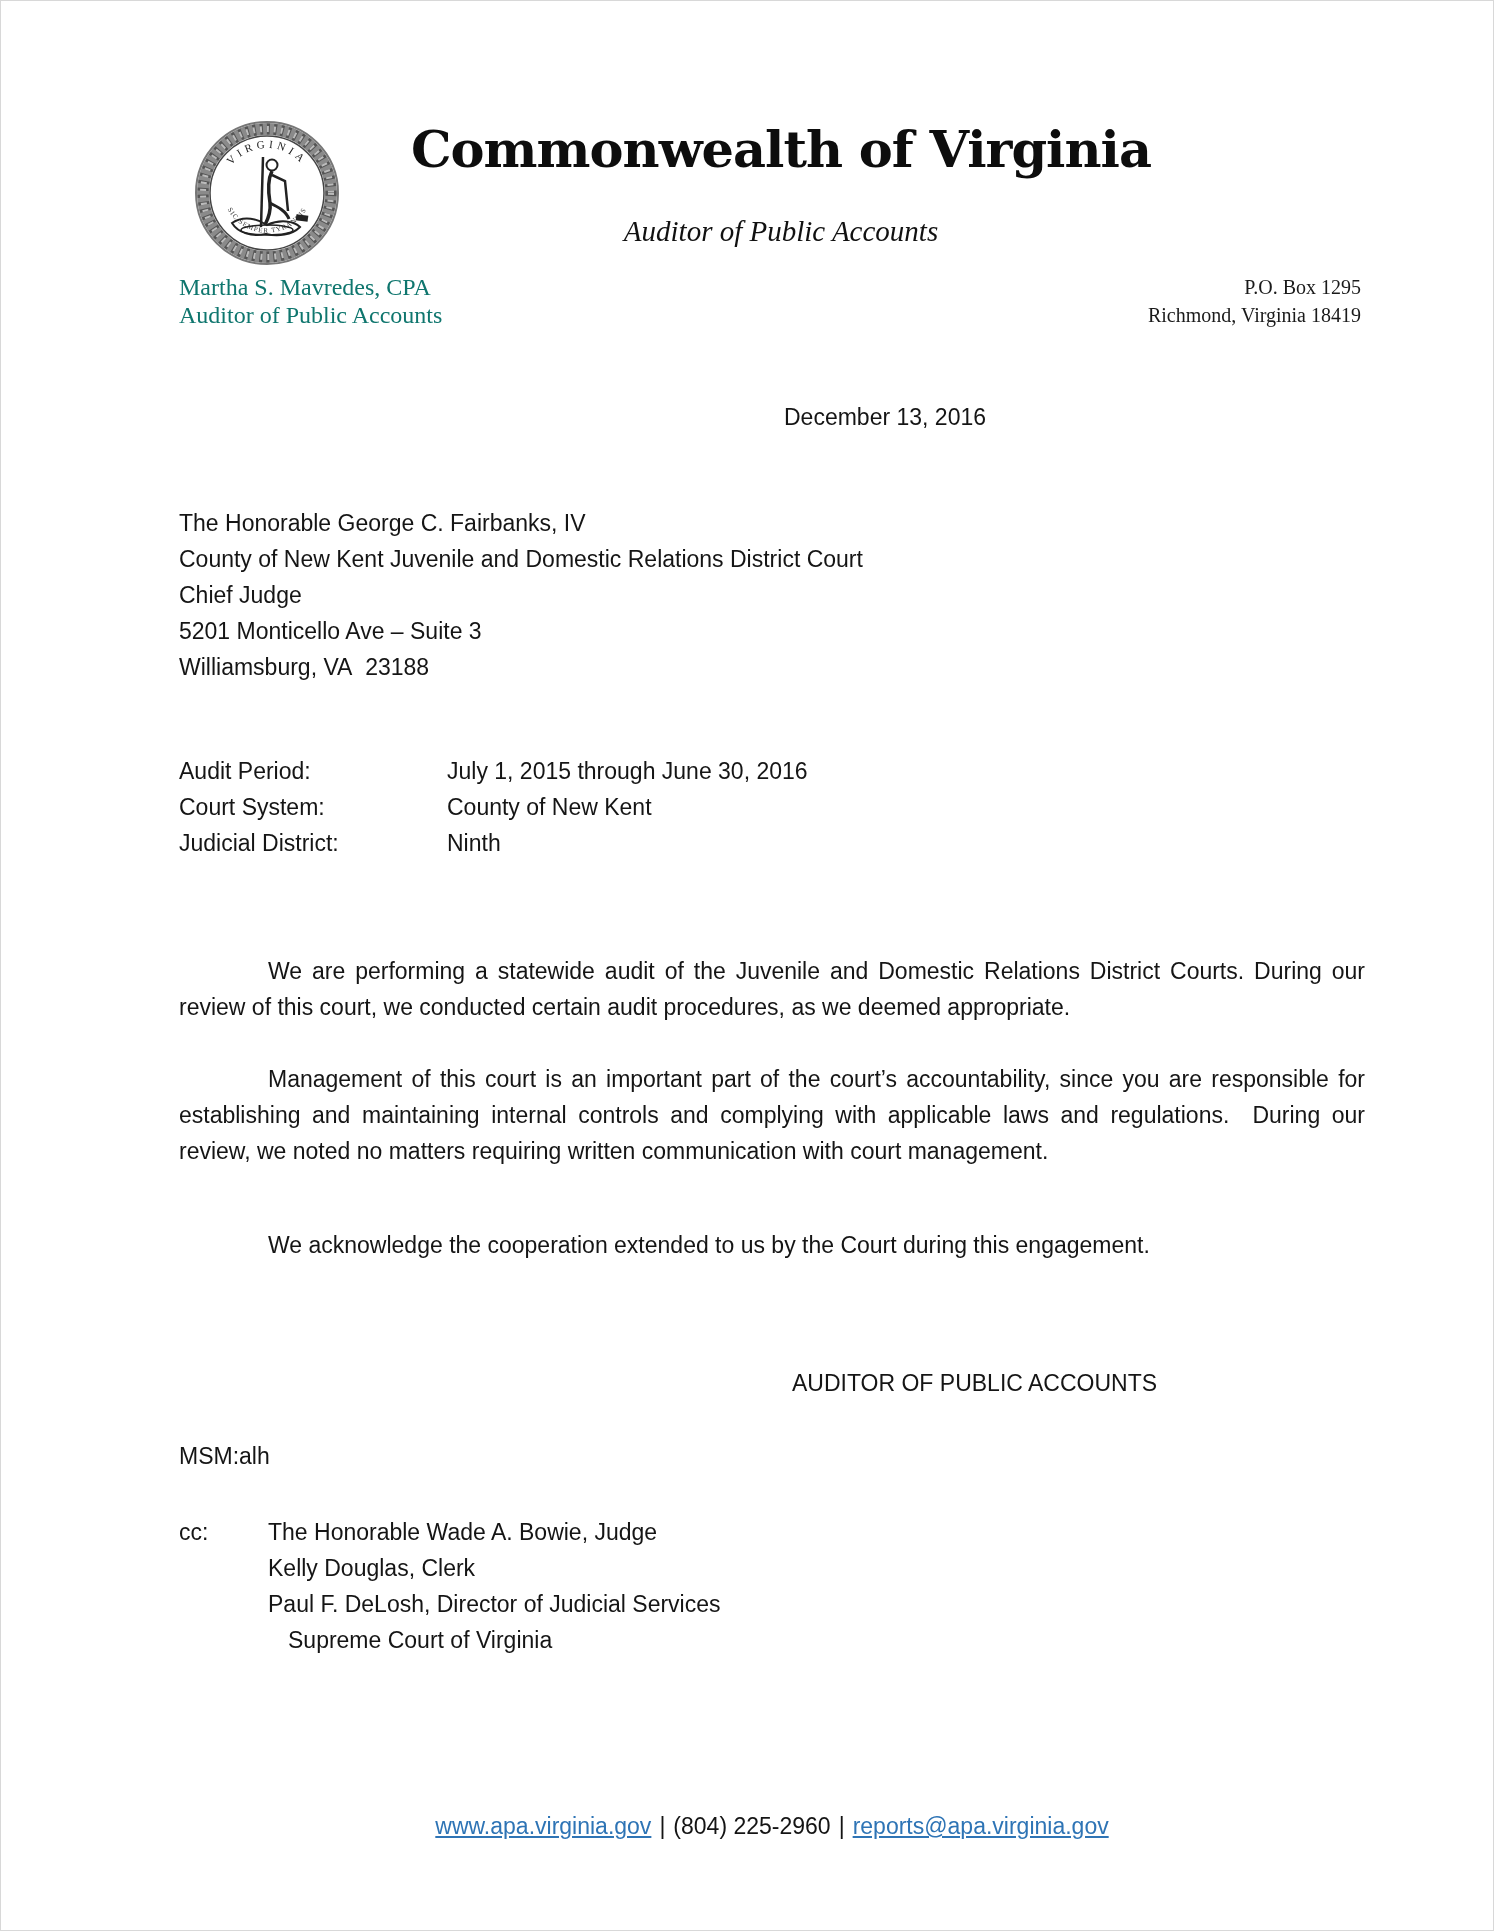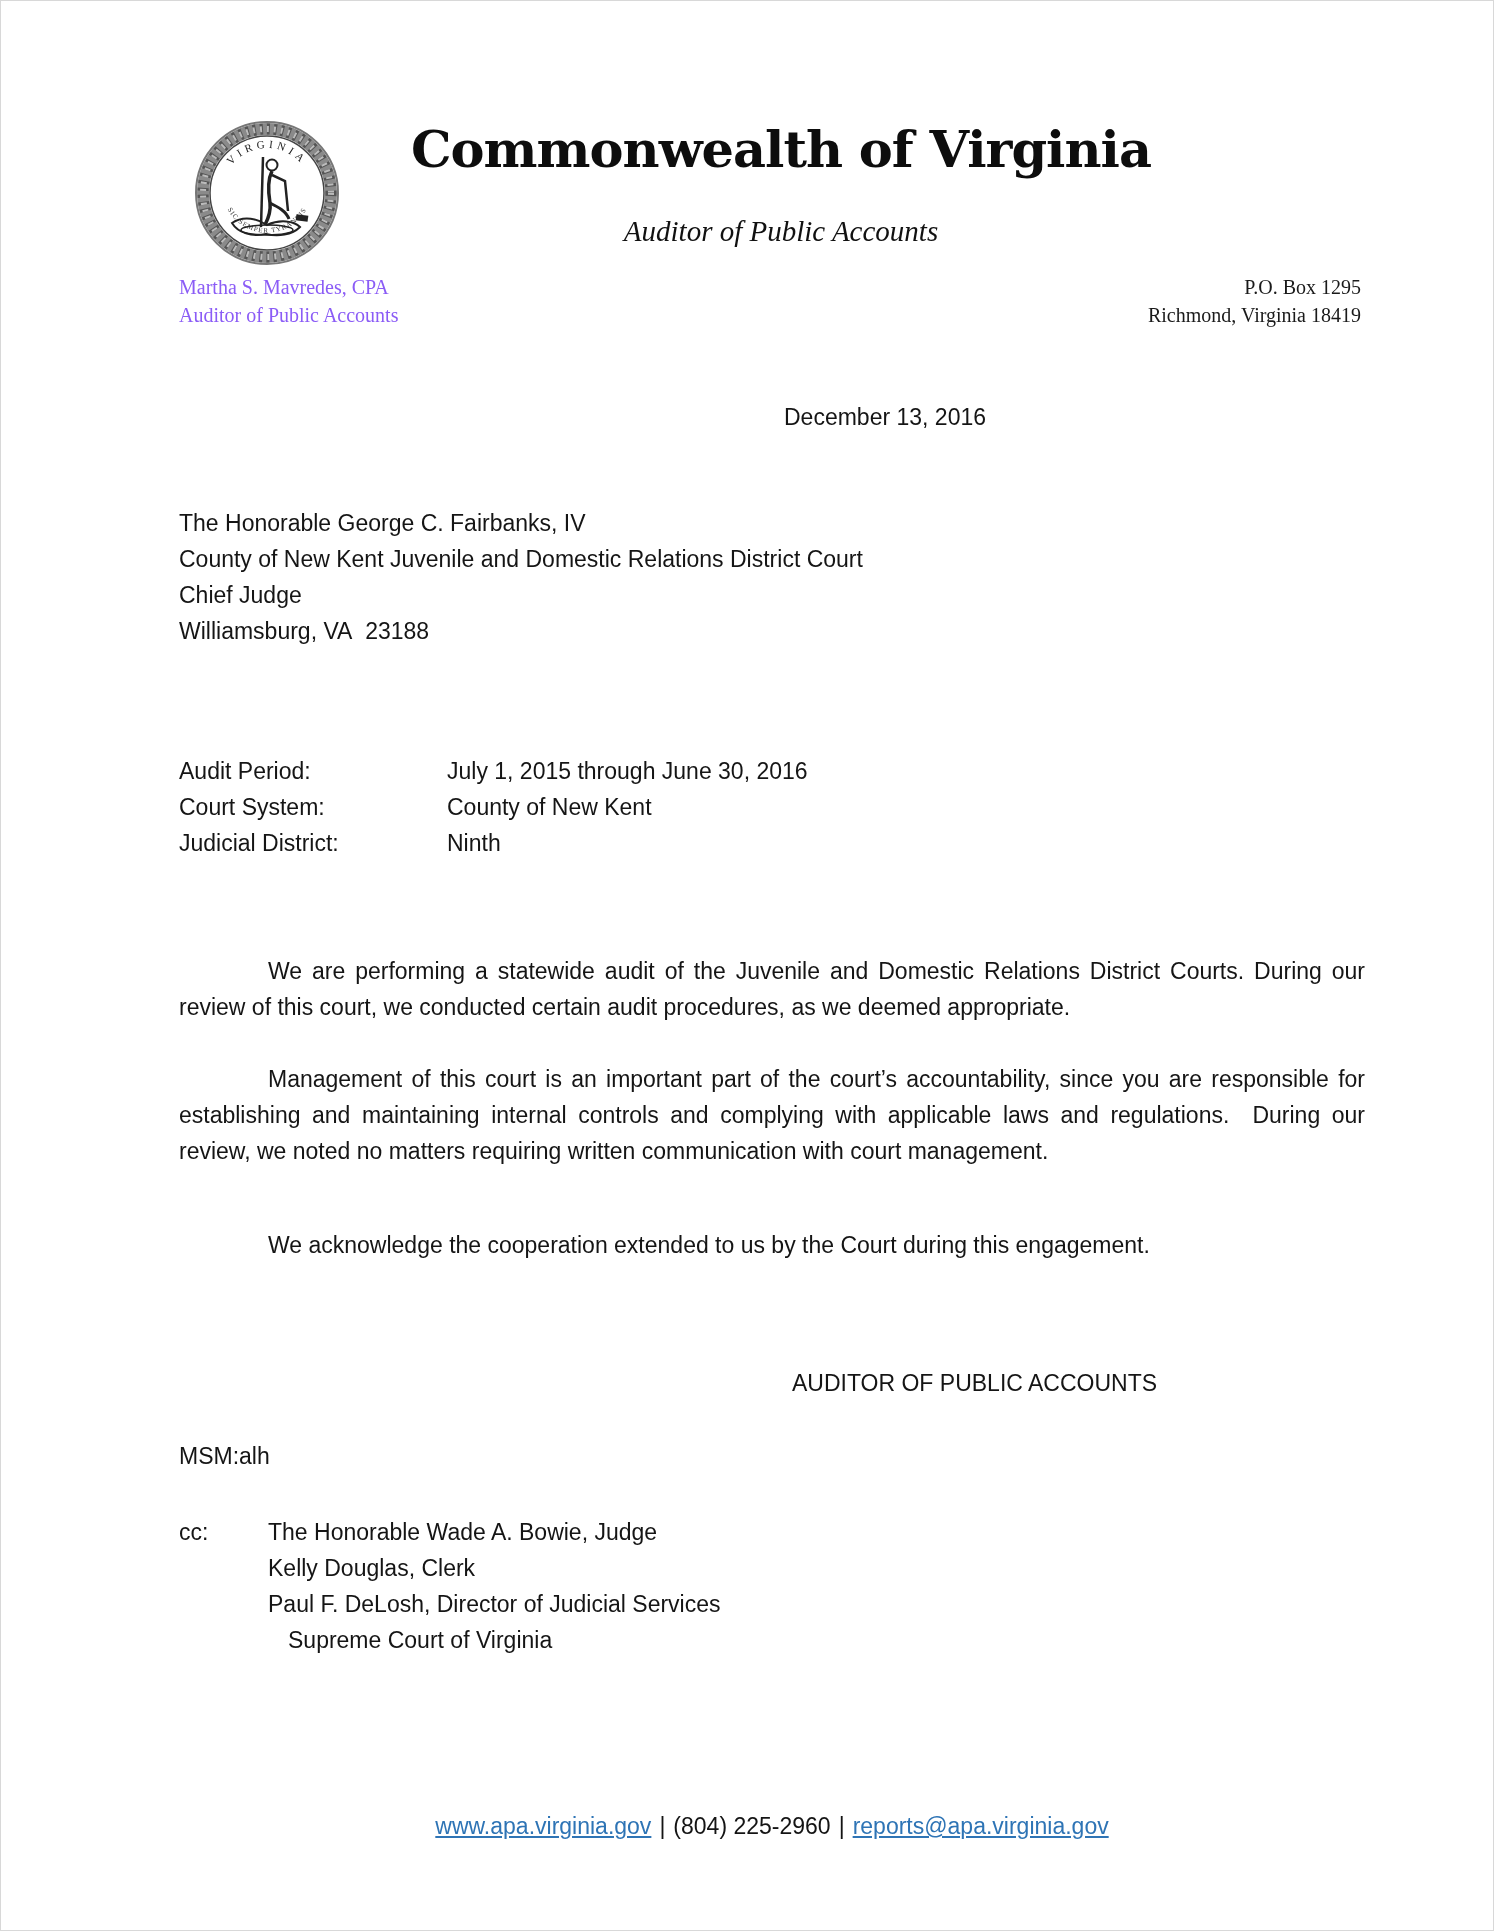--- a/index.html
+++ b/index.html
@@ -31,21 +31,21 @@
     left: 330px; top: 214px; width: 900px;
     text-align: center;
     font-family: "Liberation Serif", serif;
     font-style: italic;
     font-size: 29px;
     color: #111;
   }
   .lh-left {
     left: 178px; top: 272px;
     font-family: "Liberation Serif", serif;
-    font-size: 20px; line-height: 28px; color: #8b5cf6;
+    font-size: 24px; line-height: 28px; color: #0f766e;
   }
   .lh-right {
     right: 132px; top: 272px;
     text-align: right;
     font-family: "Liberation Serif", serif;
     font-size: 20px; line-height: 28px; color: #1a1a1a;
   }
 
   
   .body-text { font-size: 23px; line-height: 36px; color: #151515; }
@@ -110,20 +110,21 @@
     <div>P.O. Box 1295</div>
     <div>Richmond, Virginia 18419</div>
   </div>
 
   <div class="abs body-text date">December 13, 2016</div>
 
   <div class="abs body-text recipient">
     <div>The Honorable George C. Fairbanks, IV</div>
     <div>County of New Kent Juvenile and Domestic Relations District Court</div>
     <div>Chief Judge</div>
+    <div>5201 Monticello Ave – Suite 3</div>
     <div>Williamsburg, VA&nbsp; 23188</div>
   </div>
 
   <div class="abs body-text audit">
     <div class="audit-row">
       <div class="audit-label">Audit Period:</div>
       <div>July 1, 2015 through June 30, 2016</div>
     </div>
     <div class="audit-row">
       <div class="audit-label">Court System:</div>

